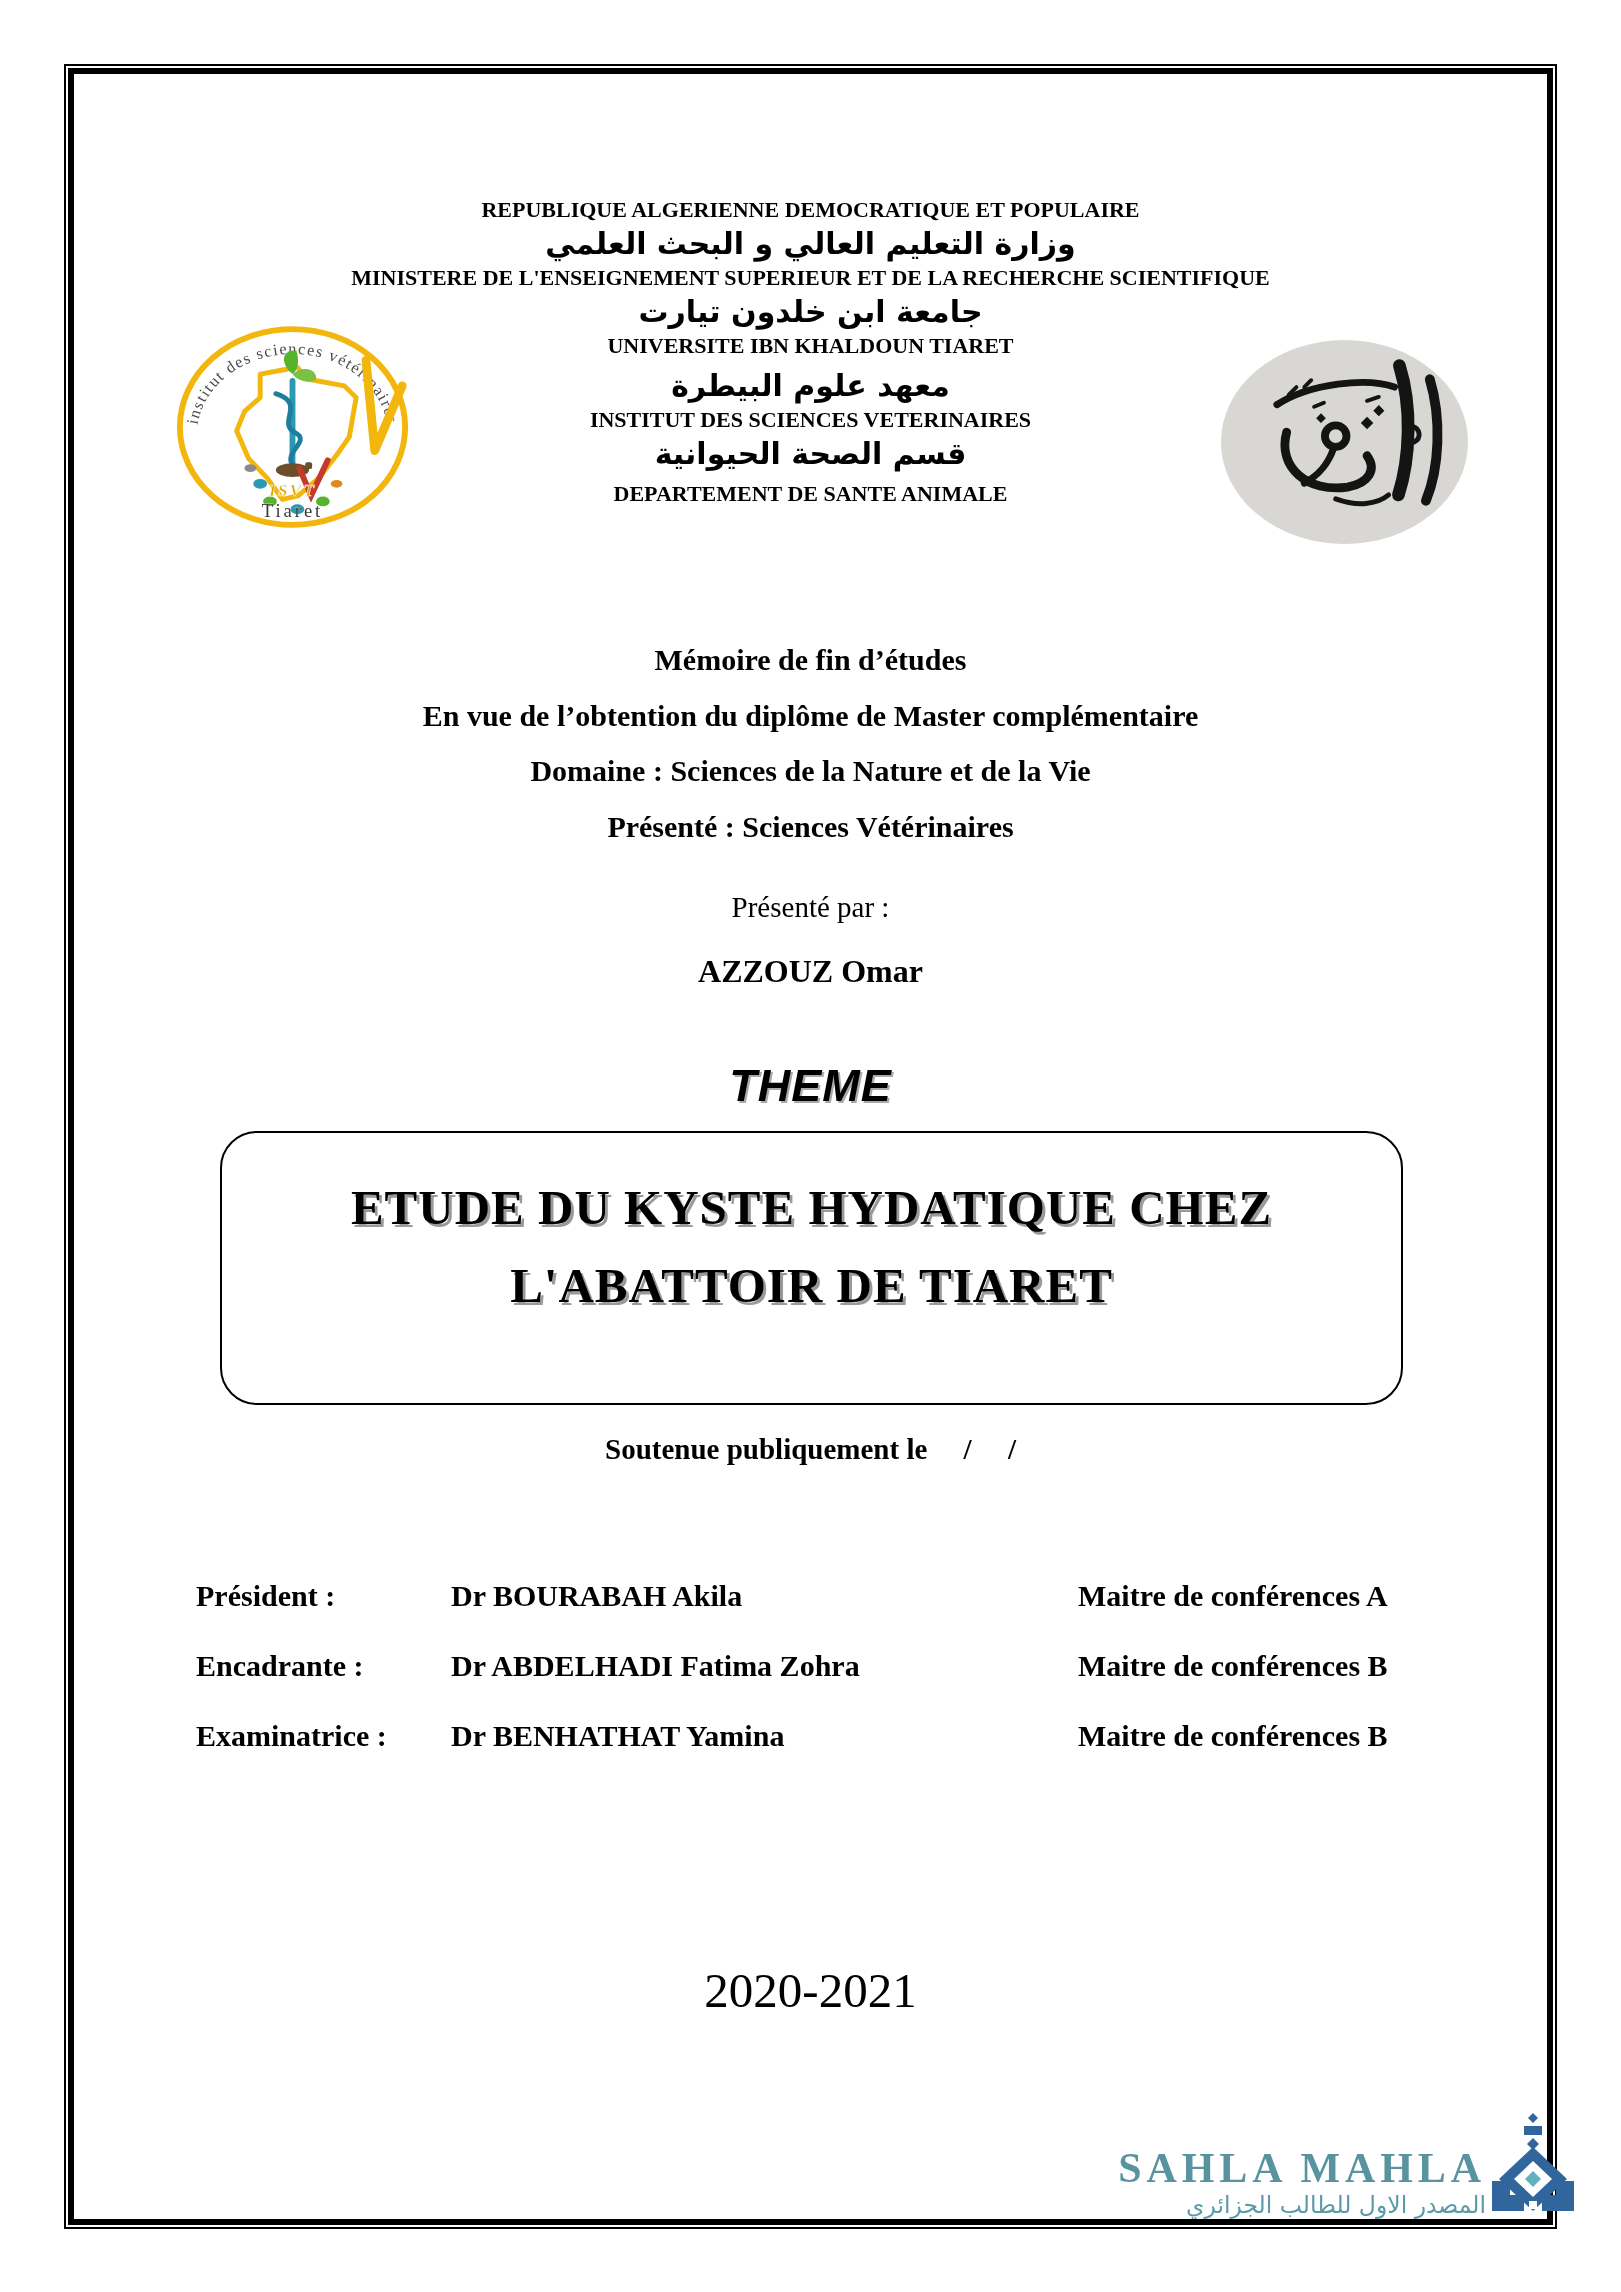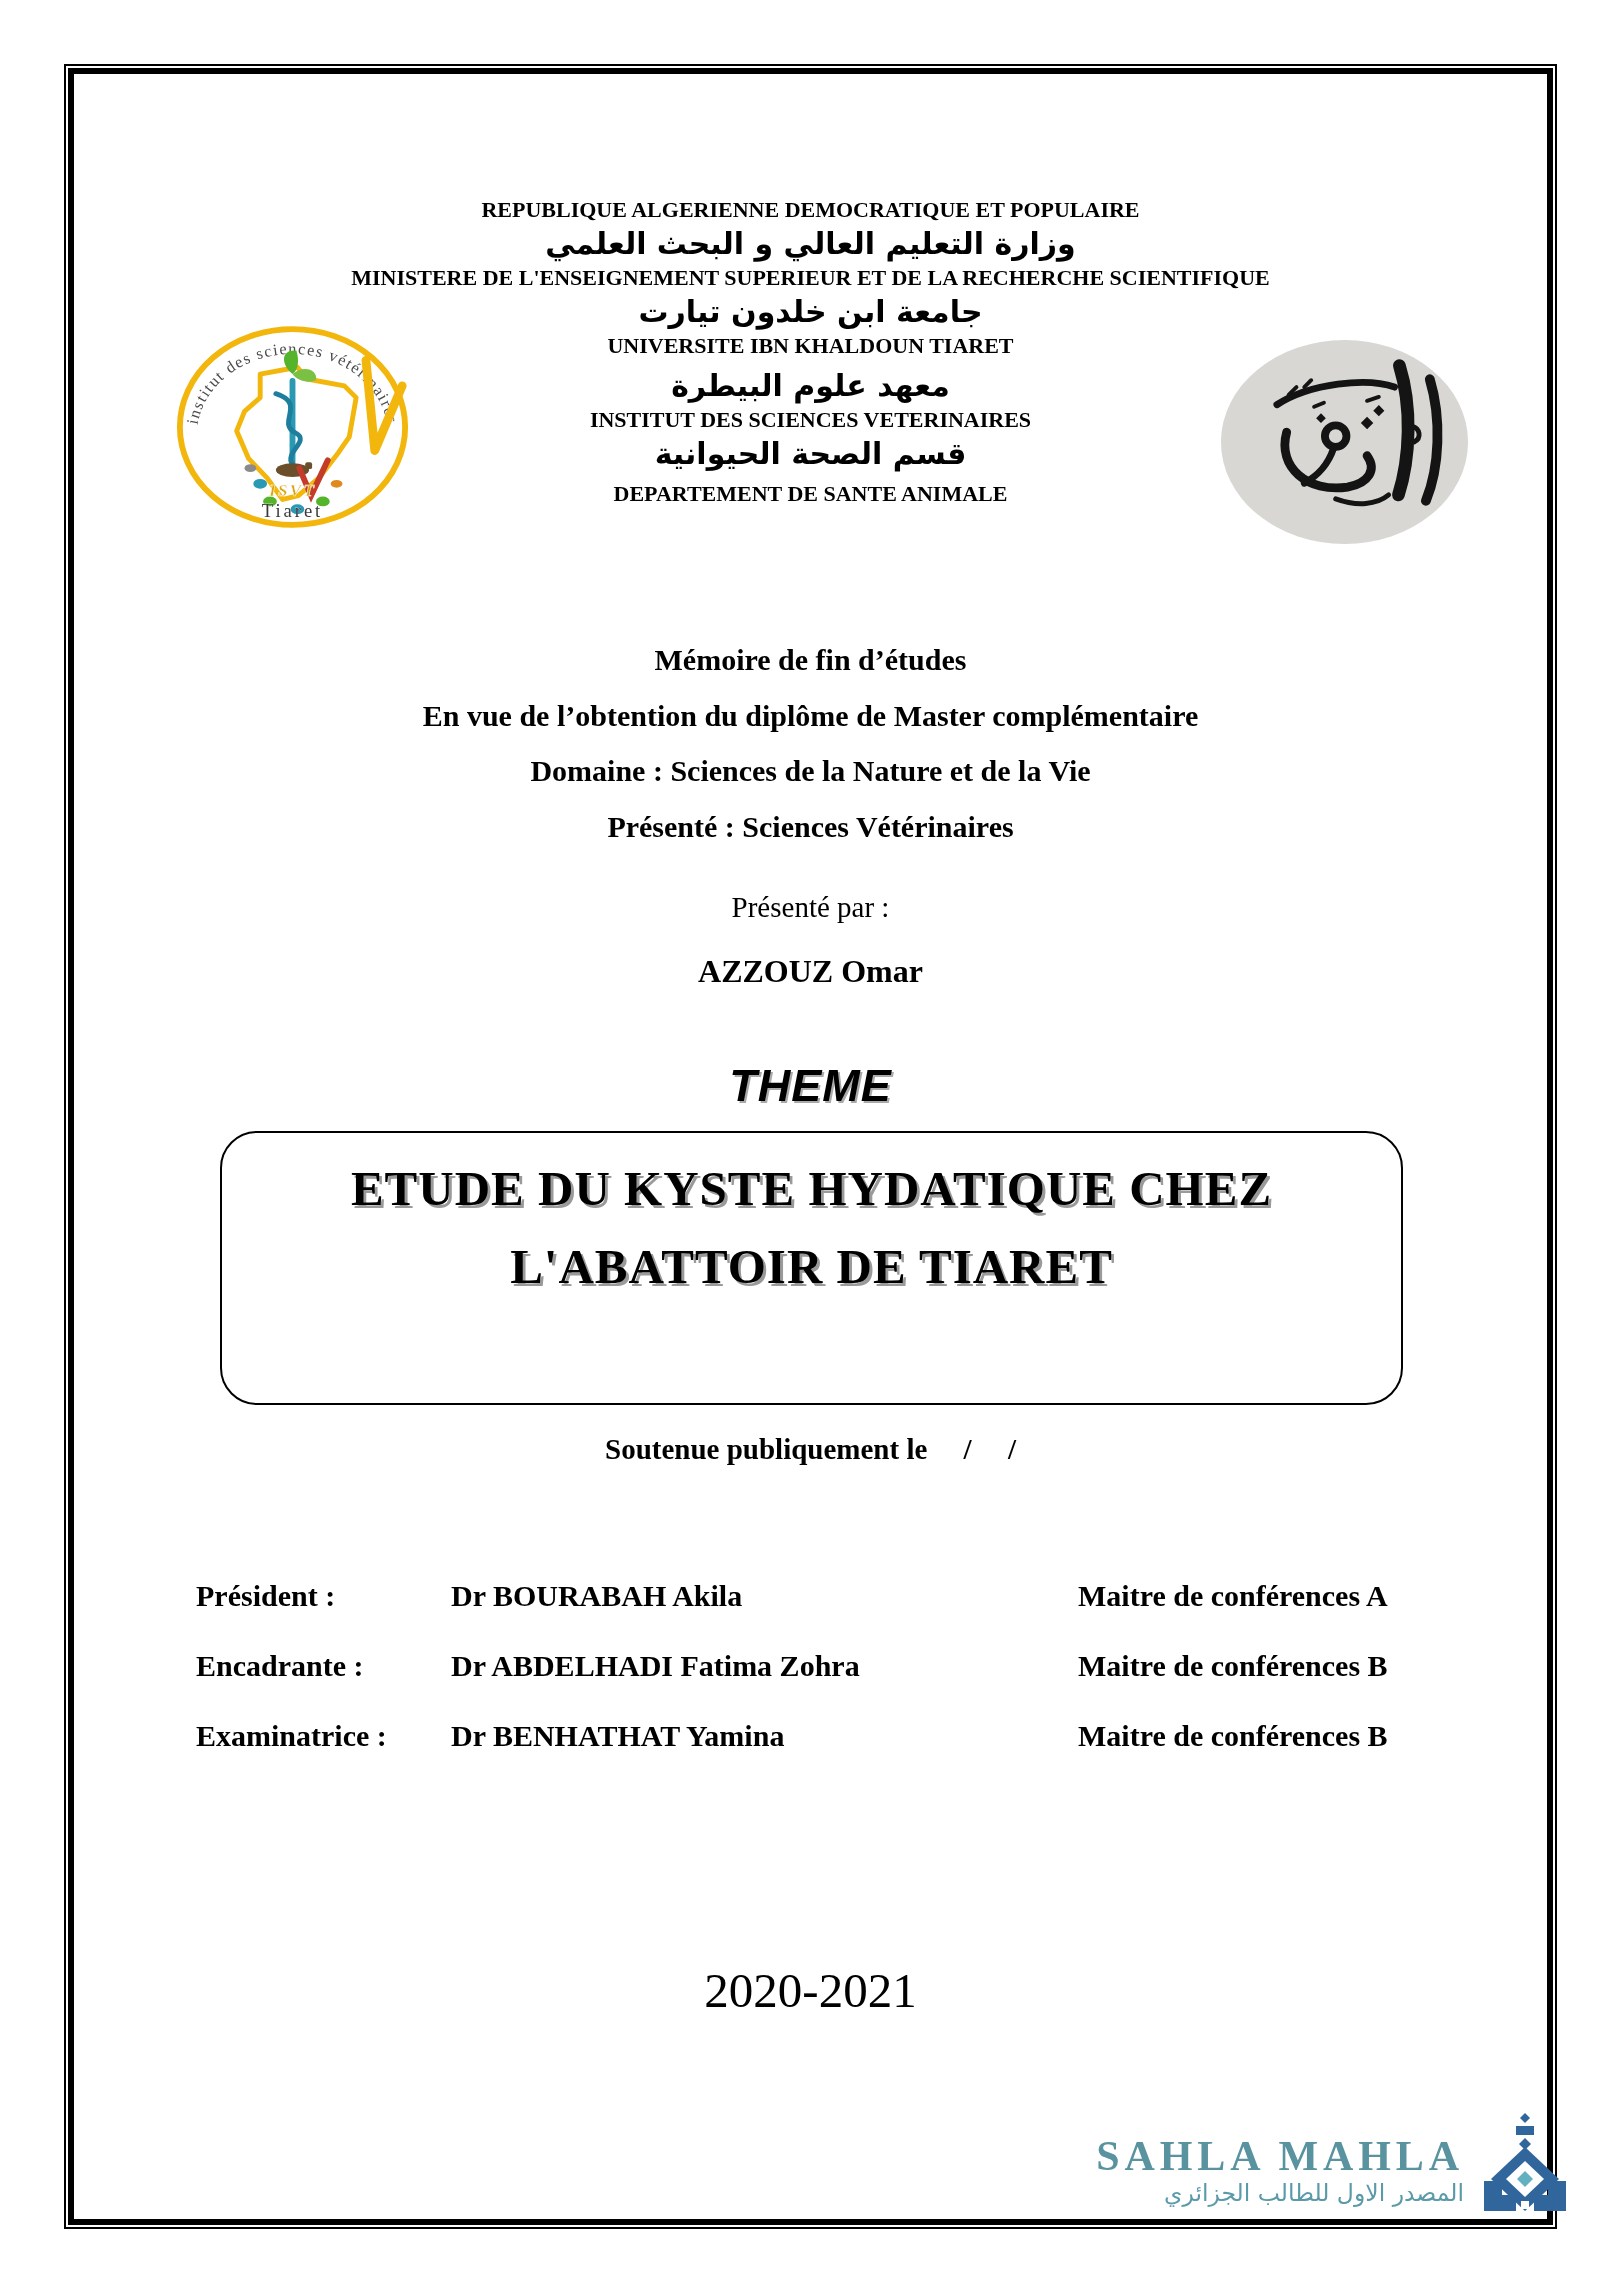--- a/index.html
+++ b/index.html
@@ -32,21 +32,21 @@
 
   
   .theme-heading {
     position:absolute; top:1063px; left:0; width:100%; text-align:center;
     font-family:"Liberation Sans","DejaVu Sans",sans-serif;
     font-weight:bold; font-style:italic; font-size:45px; line-height:45px;
     letter-spacing:1px; text-shadow:2px 2px 0 #aaa; z-index:2;
   }
   .title-box {
     position:absolute; top:1131px; left:220px; width:1183px; height:274px;
-    border:2.9px solid #000; border-radius:37px; padding-top:17px;
+    border:2.9px solid #000; border-radius:37px; padding-top:36px;
     text-align:center; z-index:2; background:#fff;
   }
   .title-line {
     font-weight:bold; font-size:49px; line-height:78px; letter-spacing:1px;
     text-shadow:2.9px 2.9px 0 #9a9a9a; white-space:nowrap;
   }
 
   
   .defense-line {
     position:absolute; top:1430px; left:0; width:100%; text-align:center;
@@ -59,21 +59,21 @@
   .jury-row > span { font-weight:bold; font-size:30px; line-height:39px; white-space:nowrap; }
   .jury-header { margin-bottom:36px; }
   .jury-member { margin-top:31px; }
   .jury-member:first-of-type { margin-top:0; }
 
   
   .year-line { position:absolute; top:1964px; left:0; width:100%; text-align:center;
     font-size:49px; line-height:54px; font-weight:normal; z-index:2; }
 
   
-  .watermark { position:absolute; top:2113px; right:51px; display:flex; align-items:flex-start; gap:16px; z-index:5; }
+  .watermark { position:absolute; top:2113px; right:43px; display:flex; align-items:flex-end; gap:2px; z-index:5; }
   .wm-text { text-align:right; padding-top:21.6px; }
   .wm-brand { font-weight:bold; font-size:42px; line-height:43px; letter-spacing:4.9px; color:#58939f;
     font-family:"Liberation Serif",serif; }
   .wm-tagline { font-family:"DejaVu Sans",sans-serif; font-size:23.5px; line-height:31px; color:#5b9aa9; direction:rtl; }
   .wm-logo { width:90px; height:108px; }
 </style>
 </head>
 <body>
 
 <div class="page">

